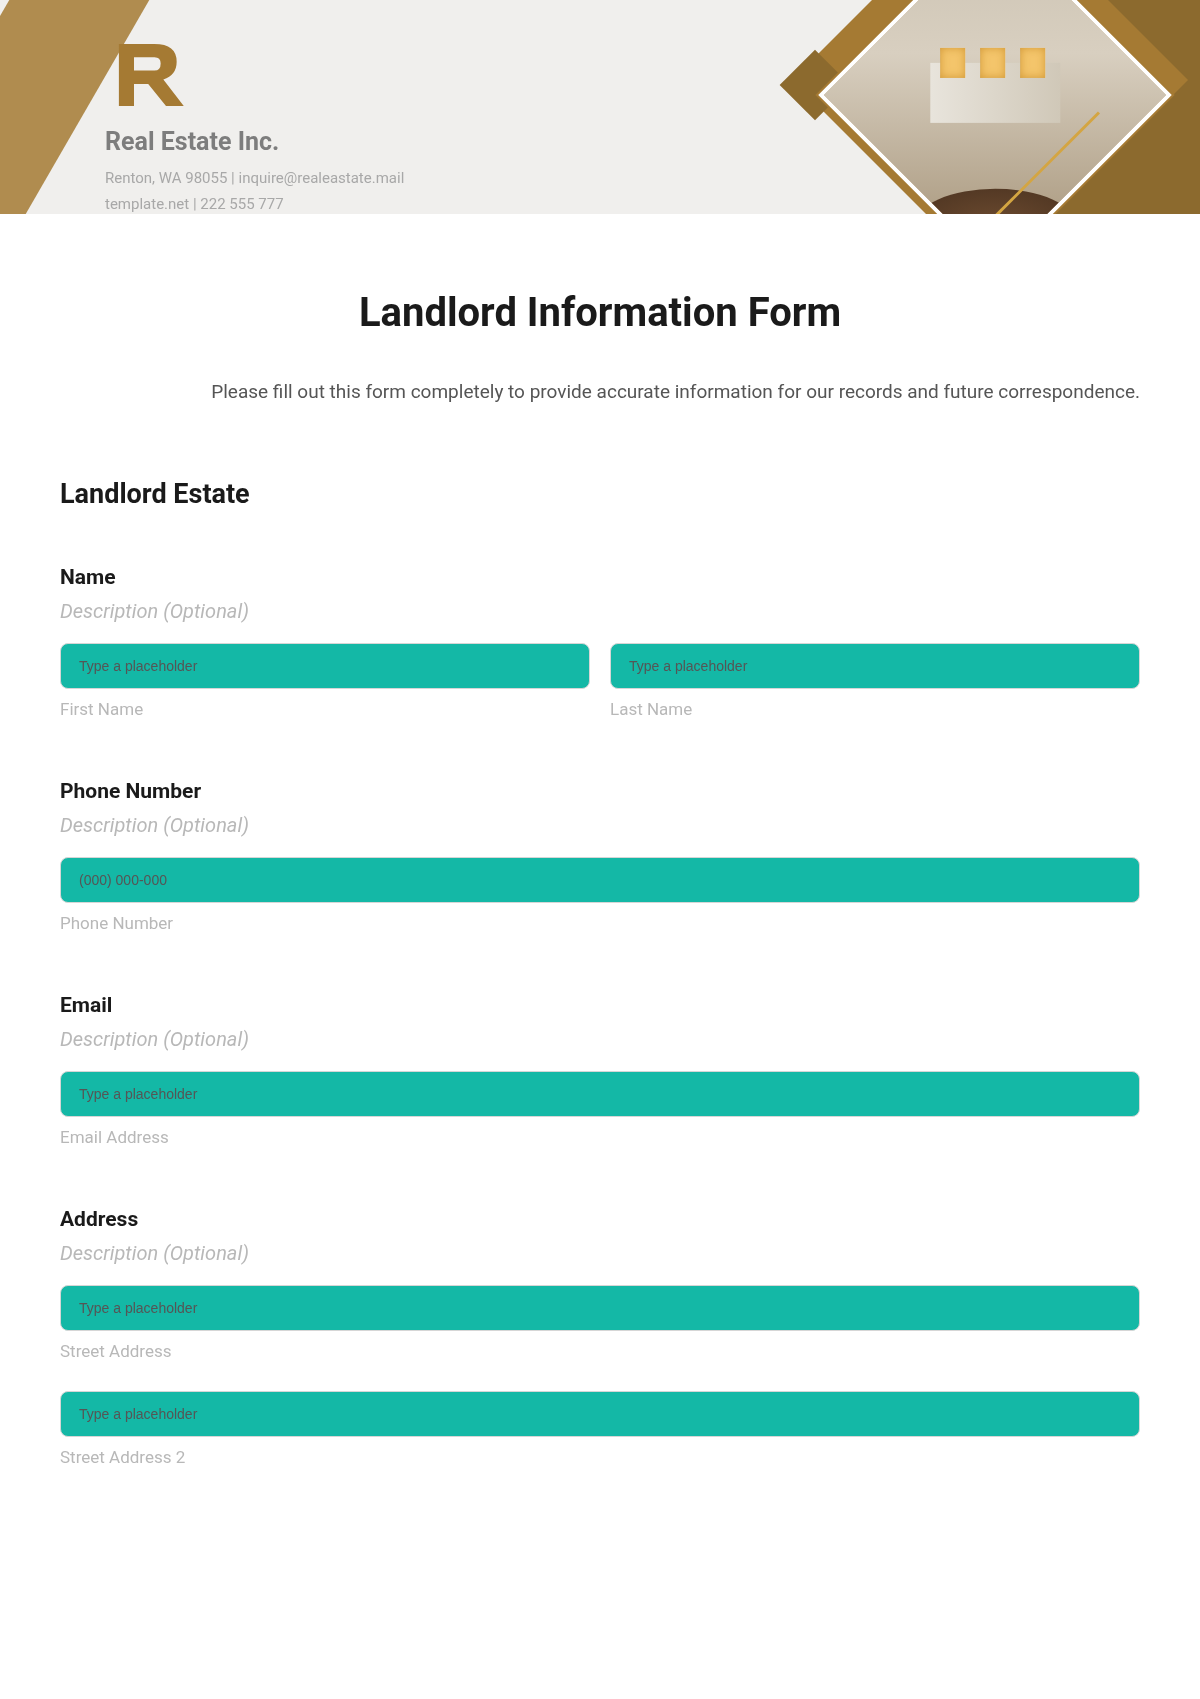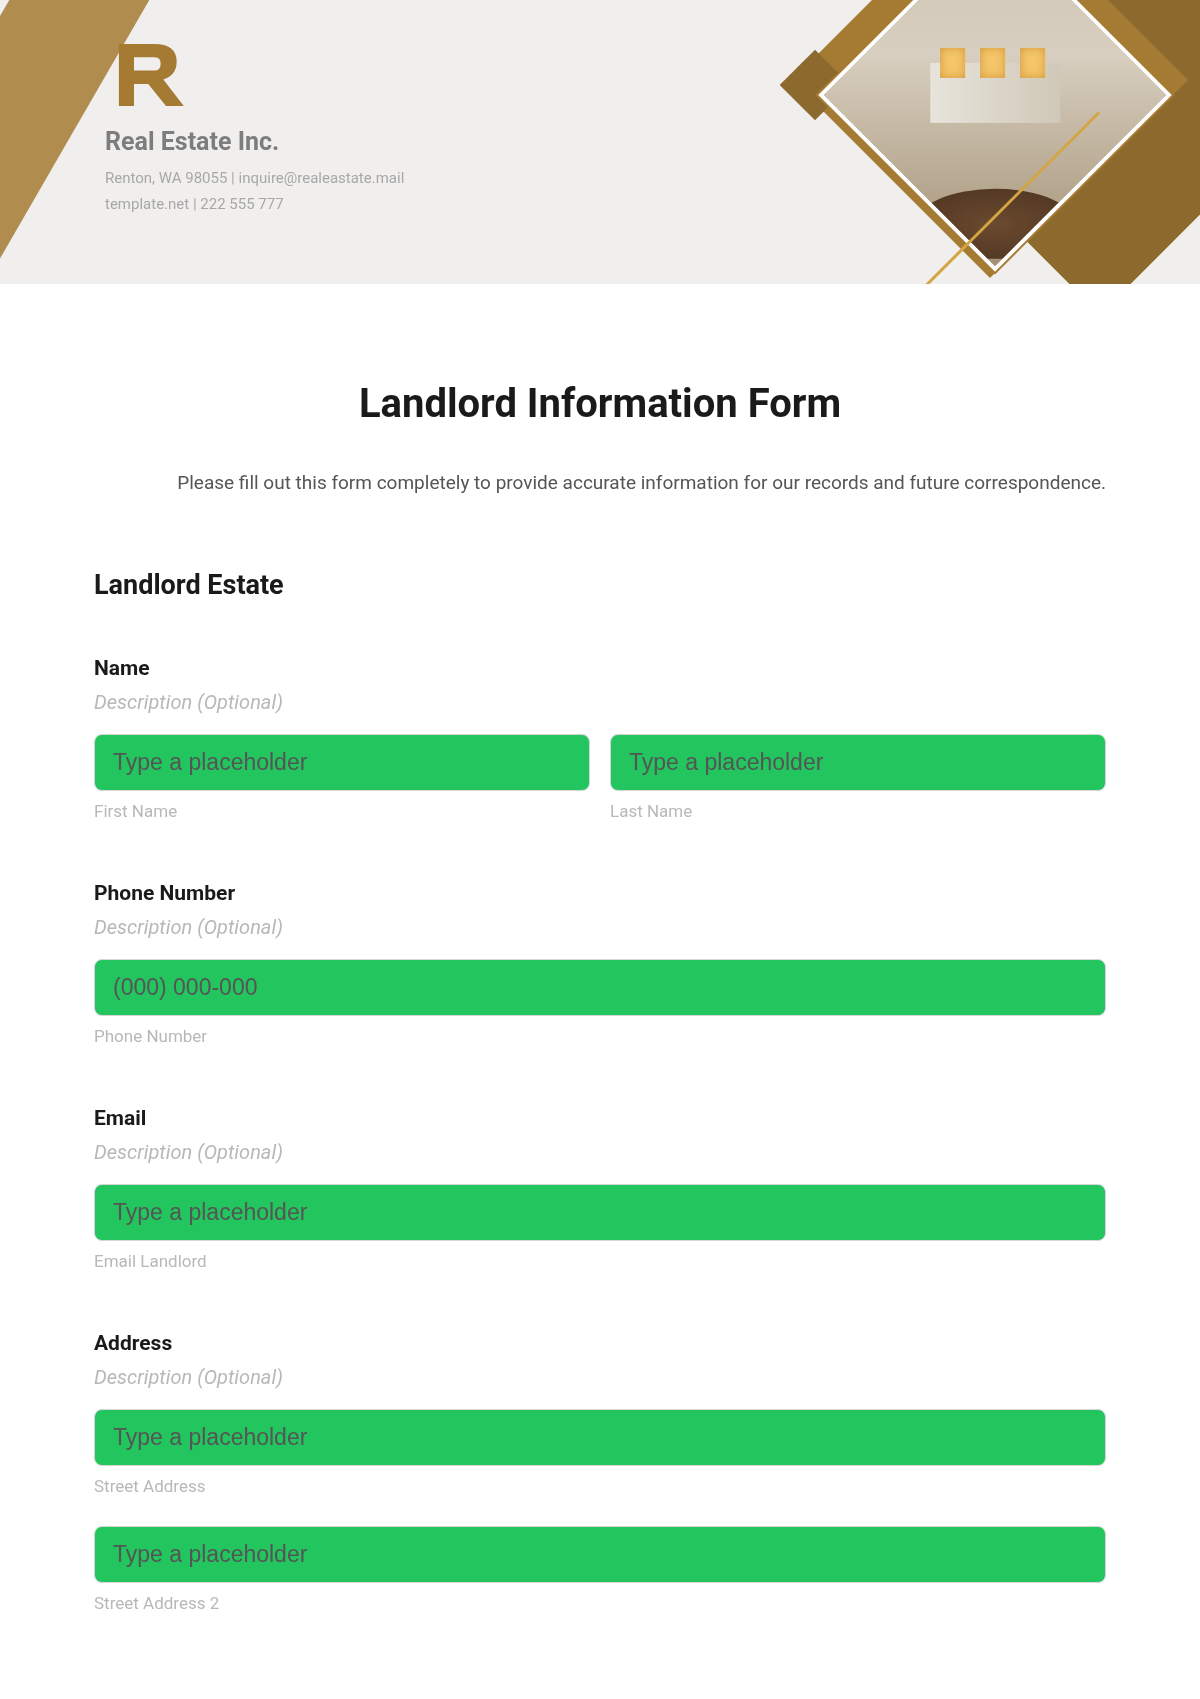--- a/index.html
+++ b/index.html
@@ -8,21 +8,21 @@
       box-sizing: border-box;
     }
     body {
       font-family: -apple-system, BlinkMacSystemFont, 'Segoe UI', Roboto, Arial, sans-serif;
       background: #ffffff;
       width: 1200px;
       margin: 0 auto;
     }
     .header {
       position: relative;
-      height: 284px;
+      height: 214px;
       background: #f0efed;
       overflow: hidden;
     }
     .header-left-triangle {
       position: absolute;
       left: -60px;
       top: -40px;
       width: 140px;
       height: 320px;
       background: #a57a33;
@@ -151,23 +151,22 @@
       position: absolute;
       right: 60px;
       top: 210px;
       width: 280px;
       height: 3px;
       background: #d4a542;
       transform: rotate(-45deg);
       z-index: 4;
     }
     .main-content {
-      padding: 75px 94px 40px;
+      padding: 75px 60px 40px;
       background: #fff;
-      margin-top: 21px;
     }
     .form-title {
       font-size: 40px;
       font-weight: 700;
       color: #1a1a1a;
       text-align: center;
       margin-bottom: 40px;
     }
     .form-description {
       font-size: 19px;
@@ -200,25 +199,25 @@
     .input-row {
       display: flex;
       gap: 20px;
     }
     .input-col {
       flex: 1;
     }
     .text-input {
       width: 100%;
       padding: 14px 18px;
-      font-size: 23px;
+      font-size: 14px;
       color: #333;
       border: 1px solid #d6d6d6;
       border-radius: 8px;
-      background: #22c55e;
+      background: #14b8a6;
       outline: none;
     }
     .text-input::placeholder {
       color: #555;
     }
     .sub-label {
       font-size: 17px;
       color: #b8b8b8;
       margin-top: 10px;
     }
@@ -284,21 +283,21 @@
     <div class="field-label">Phone Number</div>
     <div class="field-desc">Description (Optional)</div>
     <input type="text" class="text-input" placeholder="(000) 000-000" style="">
     <div class="sub-label">Phone Number</div>
   </div>
 
   <div class="field-group">
     <div class="field-label">Email</div>
     <div class="field-desc">Description (Optional)</div>
     <input type="text" class="text-input" placeholder="Type a placeholder" style="">
-    <div class="sub-label">Email Landlord</div>
+    <div class="sub-label">Email Address</div>
   </div>
 
   <div class="field-group">
     <div class="field-label">Address</div>
     <div class="field-desc">Description (Optional)</div>
     <div class="address-field">
       <input type="text" class="text-input" placeholder="Type a placeholder" style="">
       <div class="sub-label">Street Address</div>
     </div>
     <div class="address-field">

